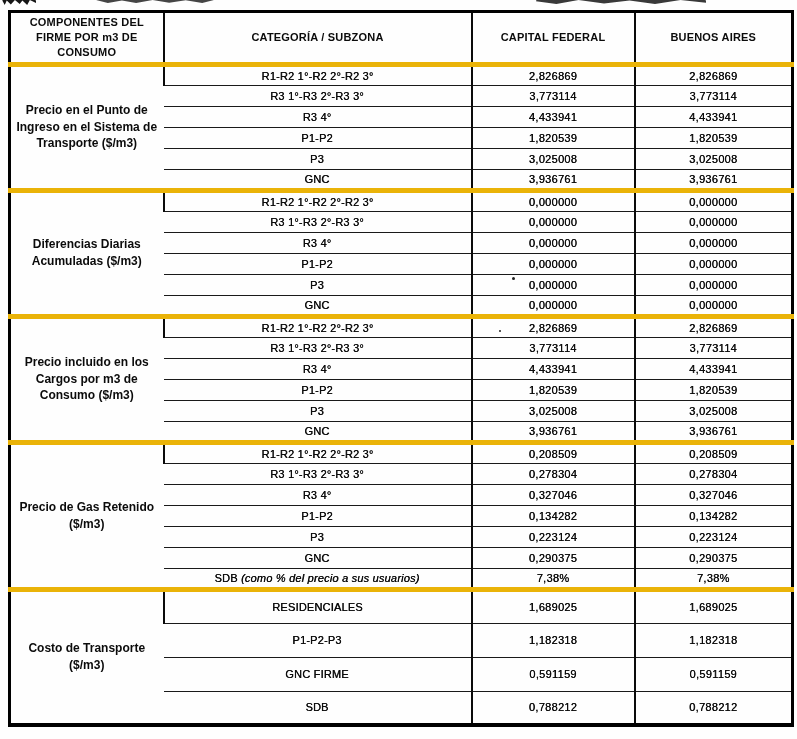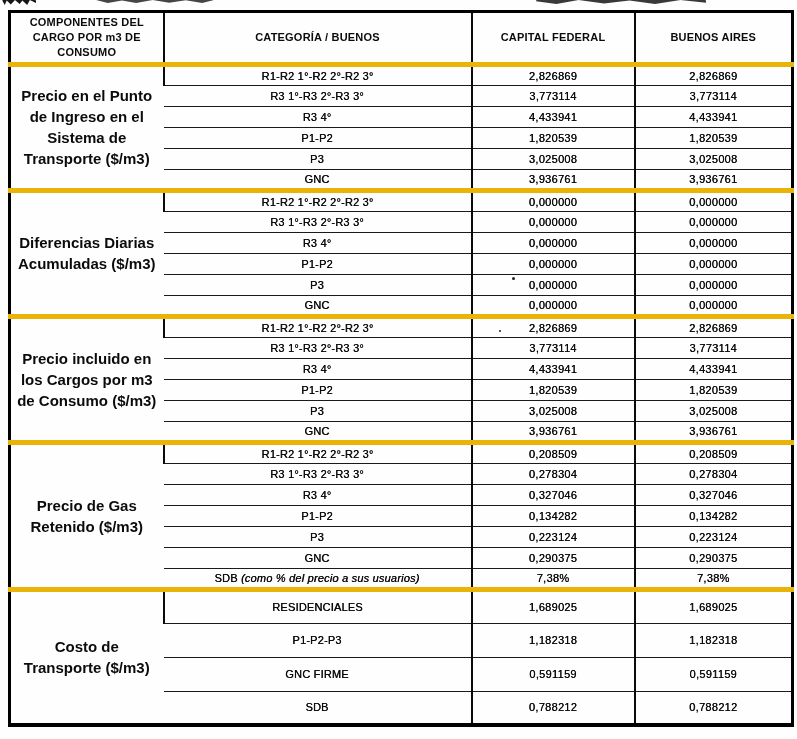--- a/index.html
+++ b/index.html
@@ -65,21 +65,21 @@
     border-top: 1.5px solid #1a1a1a;
     text-shadow: .3px 0 0 currentColor; 
   }
   tbody tr.compact td { height: 34px; }
   tbody tr.sec-start td { border-top: 5px solid #eab308; }
 
   td.sec-label {
     font-weight: 700;
     white-space: normal;
     line-height: 1.4;
-    font-size: 15px;
+    font-size: 12px;
     padding: 2px 4px;
     text-shadow: none;
   }
   td.cat { letter-spacing: .2px; }
   td.val { letter-spacing: .3px; }
   .note { font-style: italic; font-weight: 400; }
 </style>
 </head>
 <body>
 
@@ -92,22 +92,22 @@
 
   <table class="tariff">
     <colgroup>
       <col class="c1">
         <col class="c2">
         <col class="c3">
         <col class="c4">
     </colgroup>
     <thead>
       <tr>
-        <th>COMPONENTES DEL CARGO POR m3 DE CONSUMO</th>
-        <th>CATEGORÍA / BUENOS</th>
+        <th>COMPONENTES DEL FIRME POR m3 DE CONSUMO</th>
+        <th>CATEGORÍA / SUBZONA</th>
         <th>CAPITAL FEDERAL</th>
         <th>BUENOS AIRES</th>
       </tr>
     </thead>
     <tbody>
         <tr class="sec-start ">
           <td rowspan="6" class="sec-label">Precio en el Punto de Ingreso en el Sistema de Transporte ($/m3)</td>
           <td class="cat">R1-R2 1°-R2 2°-R2 3°</td>
           <td class="val">2,826869</td>
           <td class="val">2,826869</td>

